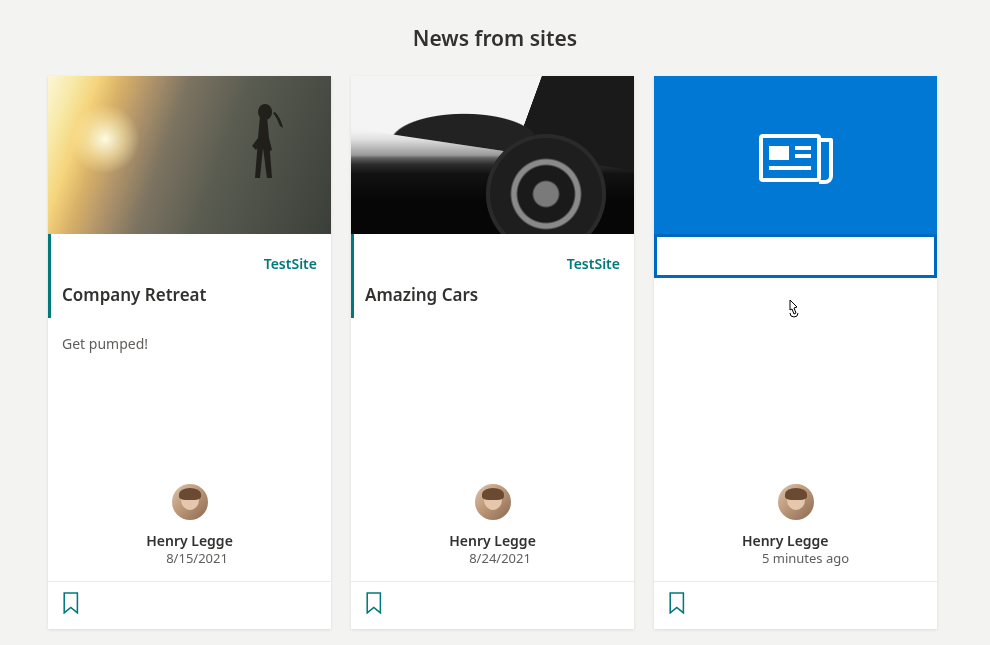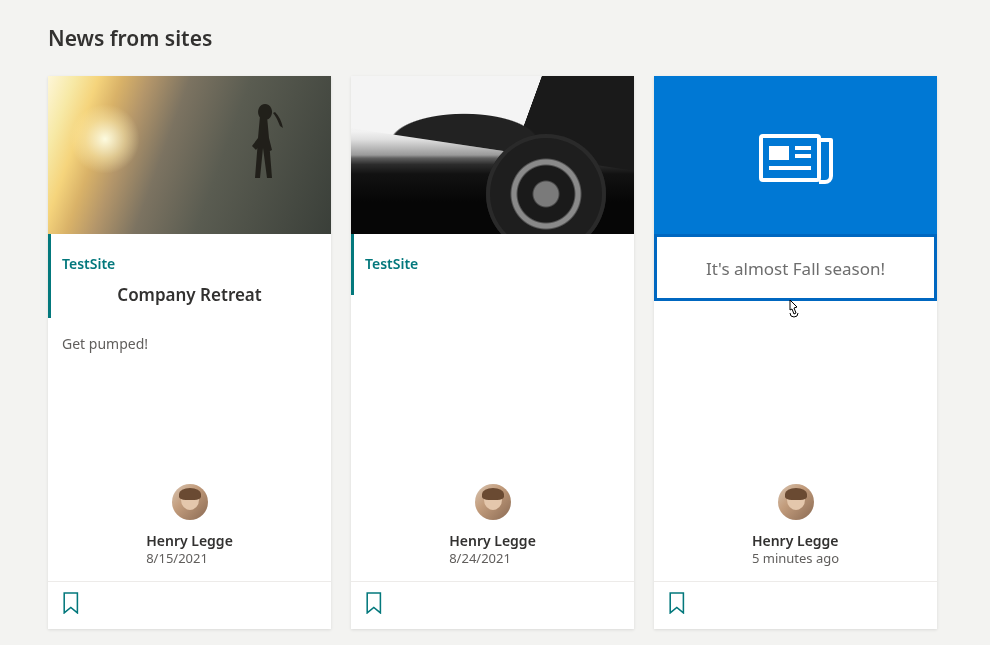--- a/index.html
+++ b/index.html
@@ -11,20 +11,21 @@
       overflow: hidden;
     }
     .page {
       padding: 24px 48px;
     }
     .section-title {
       font-size: 21px;
       font-weight: 600;
       color: #323130;
       margin-bottom: 24px;
+      text-align: center;
     }
     .cards {
       display: flex;
       gap: 20px;
     }
     .card {
       width: 283px;
       background: #fff;
       box-shadow: 0 1px 3px rgba(0,0,0,0.1);
       display: flex;
@@ -91,27 +92,27 @@
       padding-top: 20px;
       padding-bottom: 12px;
     }
     .site-link {
       color: #03787c;
       font-size: 14px;
       font-weight: 600;
       display: block;
       margin-bottom: 10px;
       cursor: pointer;
+      text-align: right;
     }
     .news-title {
       color: #323130;
       font-size: 17px;
       font-weight: 600;
       cursor: pointer;
-      text-align: center;
     }
     .news-desc {
       color: #605e5c;
       font-size: 14px;
       padding-top: 16px;
       line-height: 1.45;
     }
     .author-row {
       display: flex;
       align-items: center;
@@ -134,21 +135,21 @@
       background: #e4c7ac;
     }
     .avatar::after {
       content: "";
       position: absolute; left: 7px; top: 4px; width: 22px; height: 12px;
       border-radius: 50% 50% 30% 30%;
       background: #6a4a32;
     }
     .author-text { line-height: 1.3; }
     .author-name { font-size: 14px; font-weight: 600; color: #323130; }
-    .author-date { font-size: 13px; color: #605e5c; }
+    .author-date { font-size: 13px; color: #605e5c; margin-left: 20px; }
     .card-footer {
       border-top: 1px solid #edebe9;
       padding: 10px 14px;
     }
     .bookmark {
       width: 18px; height: 22px;
       display: inline-flex;
       cursor: pointer;
     }
     
@@ -215,20 +216,21 @@
     </div>
 
     <div class="card">
       <div class="thumb thumb-cars">
         <div class="body"></div>
         <div class="wheel"></div>
       </div>
       <div class="card-body">
         <div class="site-title-row">
           <a class="site-link">TestSite</a>
+          <div class="news-title">Amazing Cars</div>
         </div>
         <div style="height:78px"></div>
       </div>
       <div class="author-row">
         <div class="avatar"></div>
         <div class="author-text">
           <div class="author-name">Henry Legge</div>
           <div class="author-date">8/24/2021</div>
         </div>
       </div>
@@ -251,21 +253,20 @@
               <rect x="12" y="20" width="20" height="14" fill="#fff" stroke="none"></rect>
               <line x1="38" y1="22" x2="54" y2="22"></line>
               <line x1="38" y1="30" x2="54" y2="30"></line>
               <line x1="12" y1="42" x2="54" y2="42"></line>
             </g>
           </svg>
         </span>
       </div>
       <div class="card-body">
         <div class="highlight-box">
-          <div class="news-title">It's almost Fall season!</div>
           <span class="cursor">
             <svg viewBox="0 0 18 22">
               <path d="M5 1 v10 l2 -1 l2 5 l2 -1 l-2 -5 l3 -1 z M5 14 q0 4 4 4 q4 0 4 -4" fill="#fff" stroke="#000" stroke-width="1"></path>
             </svg>
           </span>
         </div>
         <div class="news-desc"></div>
         <div style="height:144px"></div>
       </div>
       <div class="author-row">

